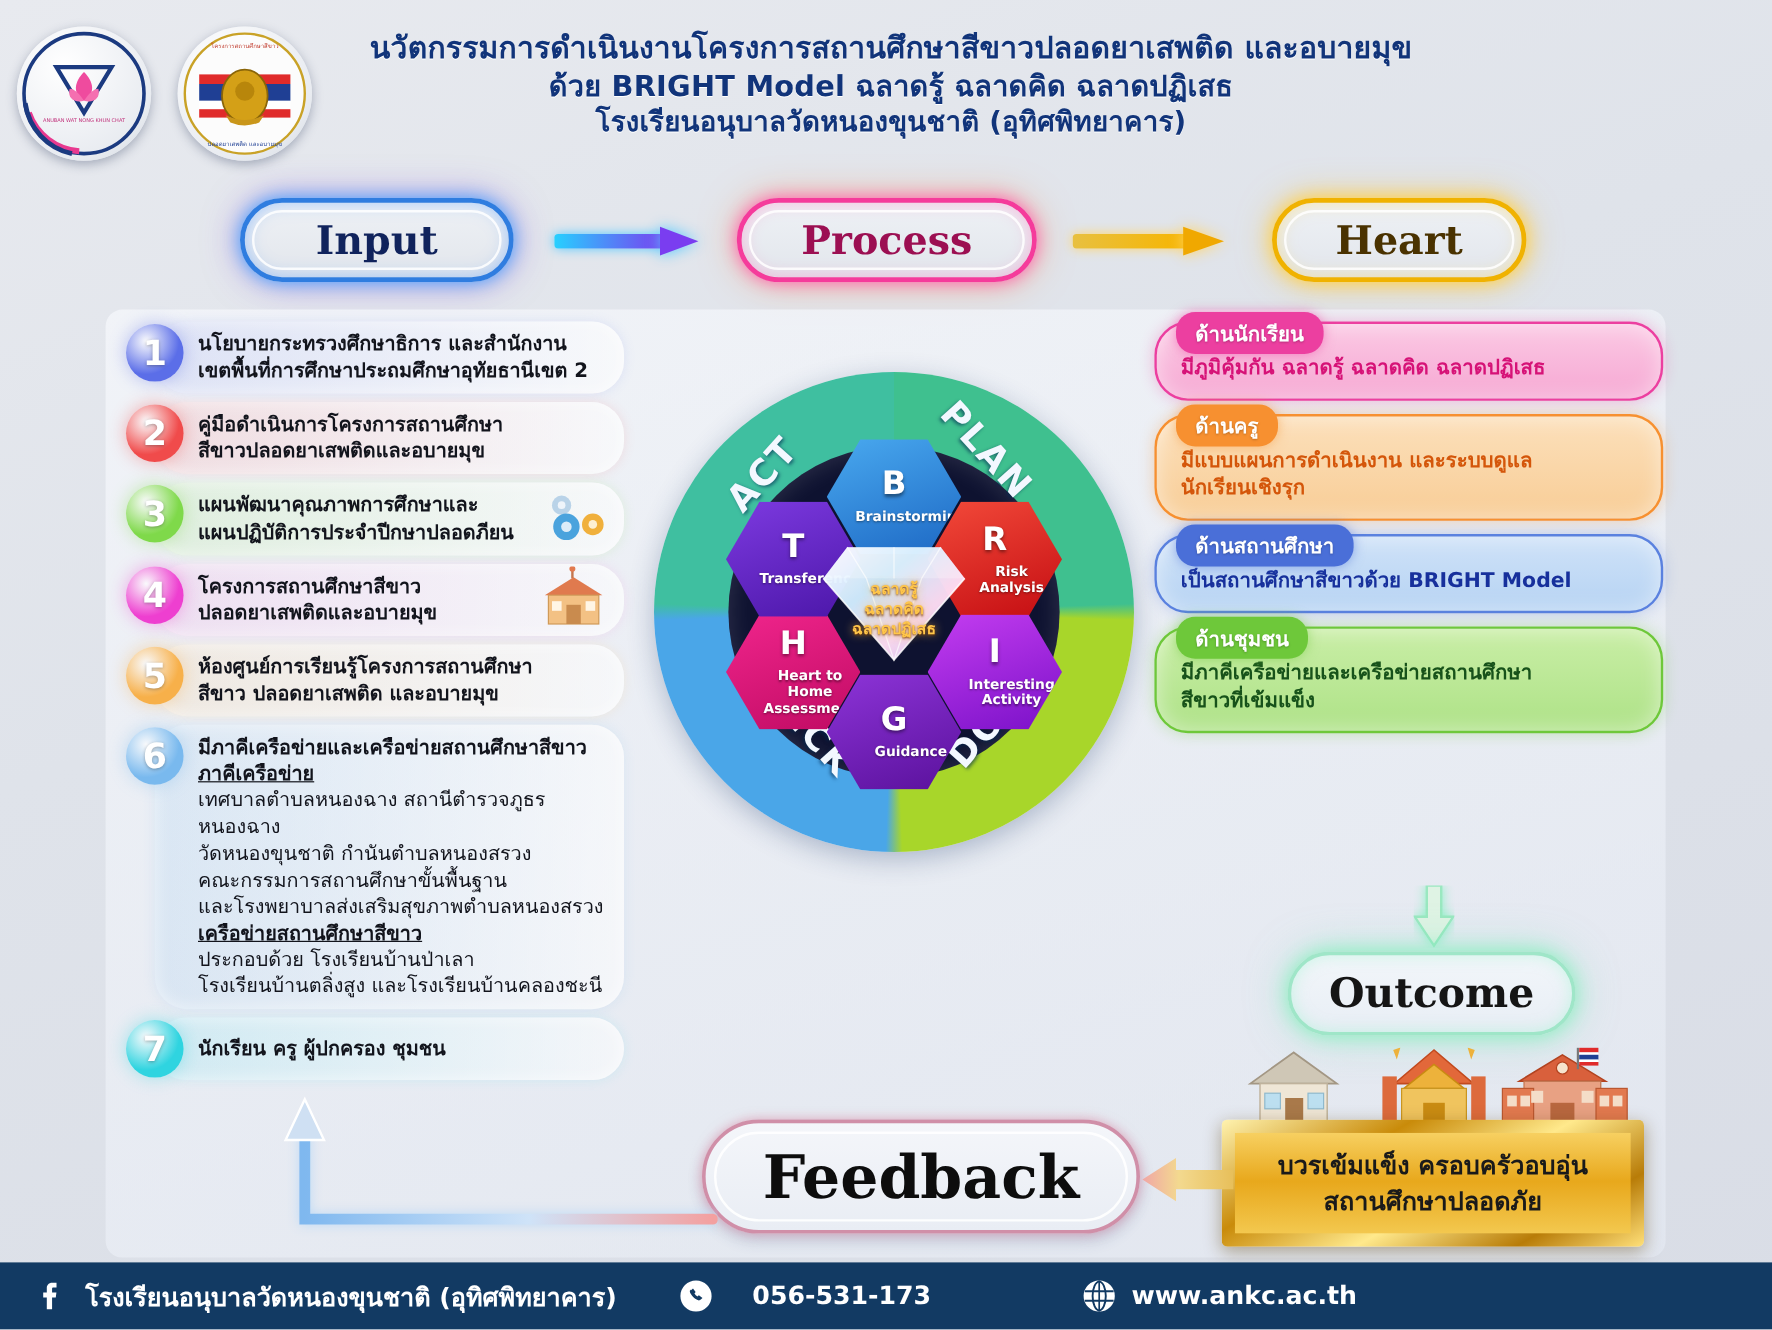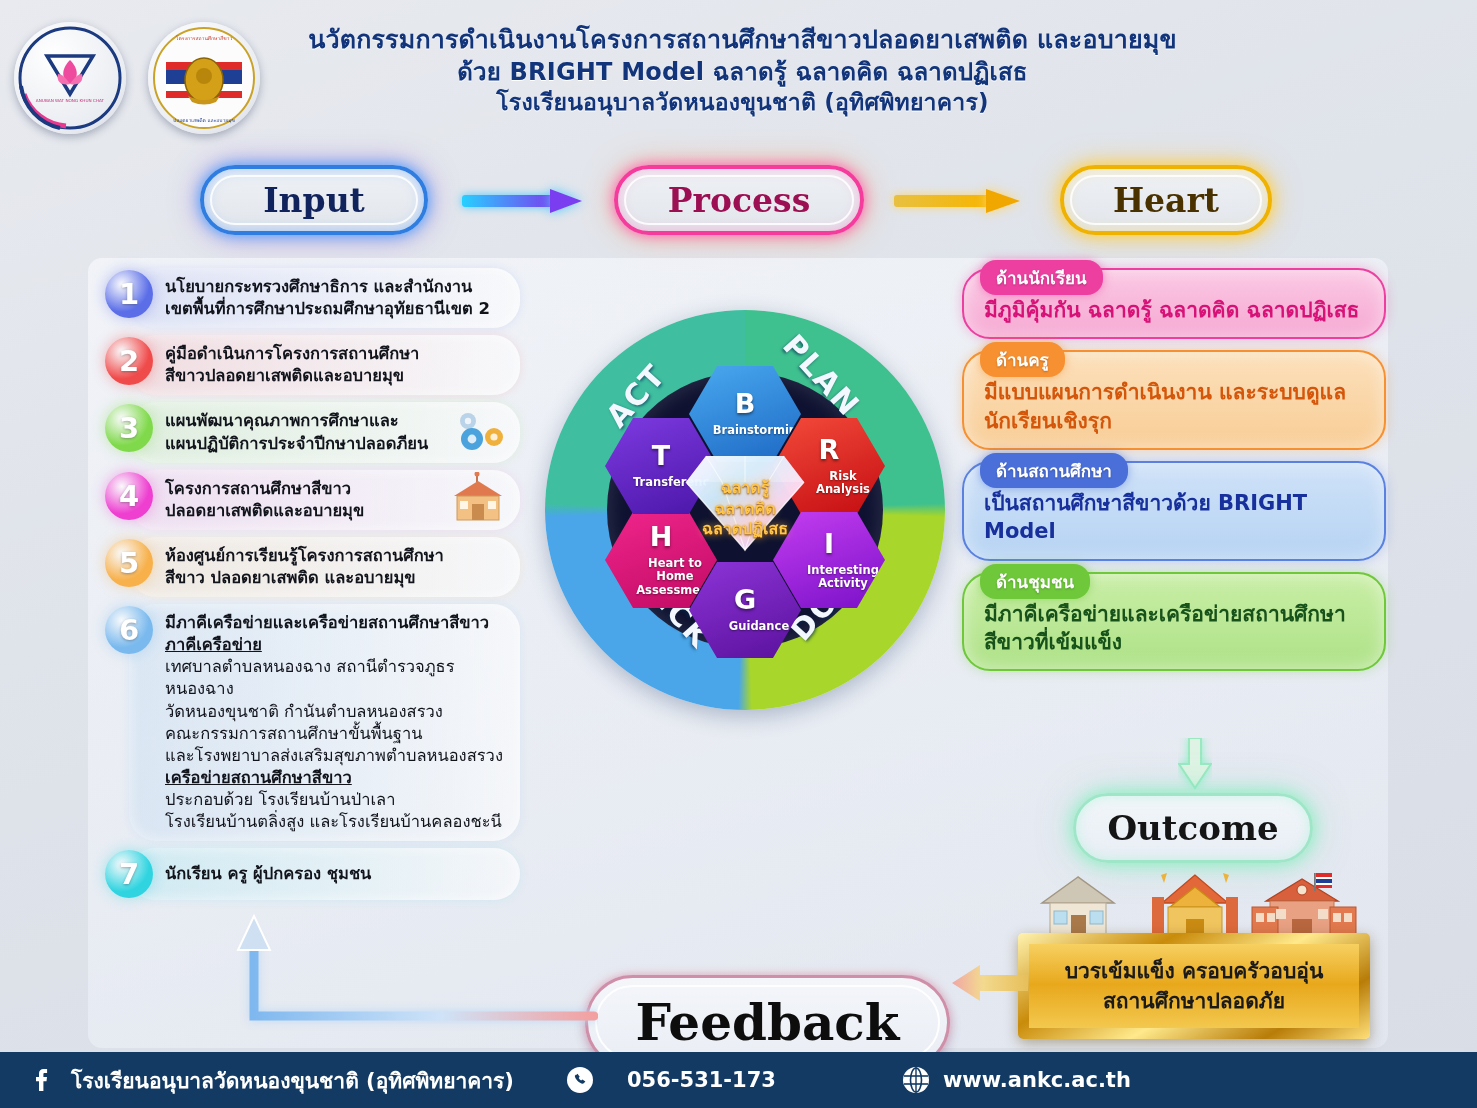--- a/index.html
+++ b/index.html
@@ -96,50 +96,50 @@
             text-shadow:0 1px 2px rgba(0,0,0,.45);padding-left:28px; }
   #hx-b { left:82px;  top:-6px;  background:linear-gradient(160deg,#49a9ef,#1d68c4); }
   #hx-r { left:166px; top:46px;  background:linear-gradient(160deg,#f34a3a,#c40d12); }
   #hx-i { left:166px; top:140px; background:linear-gradient(160deg,#c43df0,#7a11c8); }
   #hx-g { left:82px;  top:190px; background:linear-gradient(160deg,#8d34d8,#5a119c); }
   #hx-h { left:-2px;  top:140px; background:linear-gradient(160deg,#f0258c,#c00b63); }
   #hx-t { left:-2px;  top:46px;  background:linear-gradient(160deg,#7d3ae0,#4b16a8); }
 
   .gem { position:absolute; left:82px; top:72px; width:112px; height:130px;
          display:flex; flex-direction:column; align-items:center; justify-content:center; z-index:5; }
-  .gem .g-txt { font-size:16px; font-weight:bold; line-height:1.3;
+  .gem .g-txt { font-size:13px; font-weight:bold; line-height:1.3;
                 color:#ffc64a; text-shadow:0 1px 2px #7a3a00,0 0 8px rgba(255,200,80,.8); text-align:center; }
 
   
   .outs { position:absolute; left:962px; top:268px; width:424px; }
   .ocard { position:relative; border-radius:28px; margin-bottom:11px; padding:26px 18px 13px 20px; }
   .otag { position:absolute; left:16px; top:-10px; padding:4px 16px; border-radius:16px;
           color:#fff; font-size:17px; font-weight:bold; text-shadow:0 1px 2px rgba(0,0,0,.25); }
-  .ocard p { font-size:21px; font-weight:bold; line-height:1.35; }
+  .ocard p { font-size:17px; font-weight:bold; line-height:1.35; }
 
   
   .dnarrow { position:absolute; left:1178px; top:738px; width:34px; height:52px; }
   .outcome-pill { position:absolute; left:1073px; top:793px; width:240px; height:70px;
     border-radius:36px; border:3px solid #9fe6c8;
     background:linear-gradient(180deg,#f2f6fa,#e8eef5);
     box-shadow:0 0 16px #8ef0c0,0 0 34px rgba(120,230,190,.5),inset 0 0 12px rgba(160,245,210,.5);
     display:flex; align-items:center; justify-content:center;
     font-family:"DejaVu Serif","Liberation Serif",serif; font-size:34px; font-weight:bold; color:#151515; }
 
   .goldbox { position:absolute; left:1018px; top:933px; width:352px; height:106px;
     border:11px solid transparent; border-radius:5px;
     background:linear-gradient(180deg,#f7d061,#e8a81c 48%,#f3c84f) padding-box,
                linear-gradient(150deg,#fff3b0,#c98b0a 30%,#ffe98c 55%,#b87c08 80%,#ffe07a) border-box;
     box-shadow:0 4px 14px rgba(90,60,0,.4);
     display:flex; flex-direction:column; align-items:center; justify-content:center; }
   .goldbox p { font-size:21px; font-weight:bold; color:#1a1a1a; line-height:1.45; text-align:center; }
   .houses { position:absolute; left:1030px; top:873px; width:330px; height:66px; }
 
   
-  .fb { position:absolute; left:585px; top:975px; width:365px; height:95px;
+  .fb { position:absolute; left:585px; top:933px; width:365px; height:95px;
         border-radius:50px; background:linear-gradient(180deg,#f4f6fa,#e9edf4);
         border:3px solid #d08fa8;
         box-shadow:0 0 10px rgba(230,120,150,.55), 0 6px 12px rgba(50,70,120,.2);
         display:flex; align-items:center; justify-content:center; }
   .fb::after{ content:""; position:absolute; inset:7px; border-radius:44px;
               border:2px solid rgba(255,255,255,.9); }
   .fb span { font-family:"DejaVu Serif","Liberation Serif",serif; font-size:50px; font-weight:bold; color:#0d0d0d; }
 
   .fbarrow { position:absolute; left:950px; top:963px; width:78px; height:40px; }
   .fbpath  { position:absolute; left:178px; top:900px; width:420px; height:140px; }

